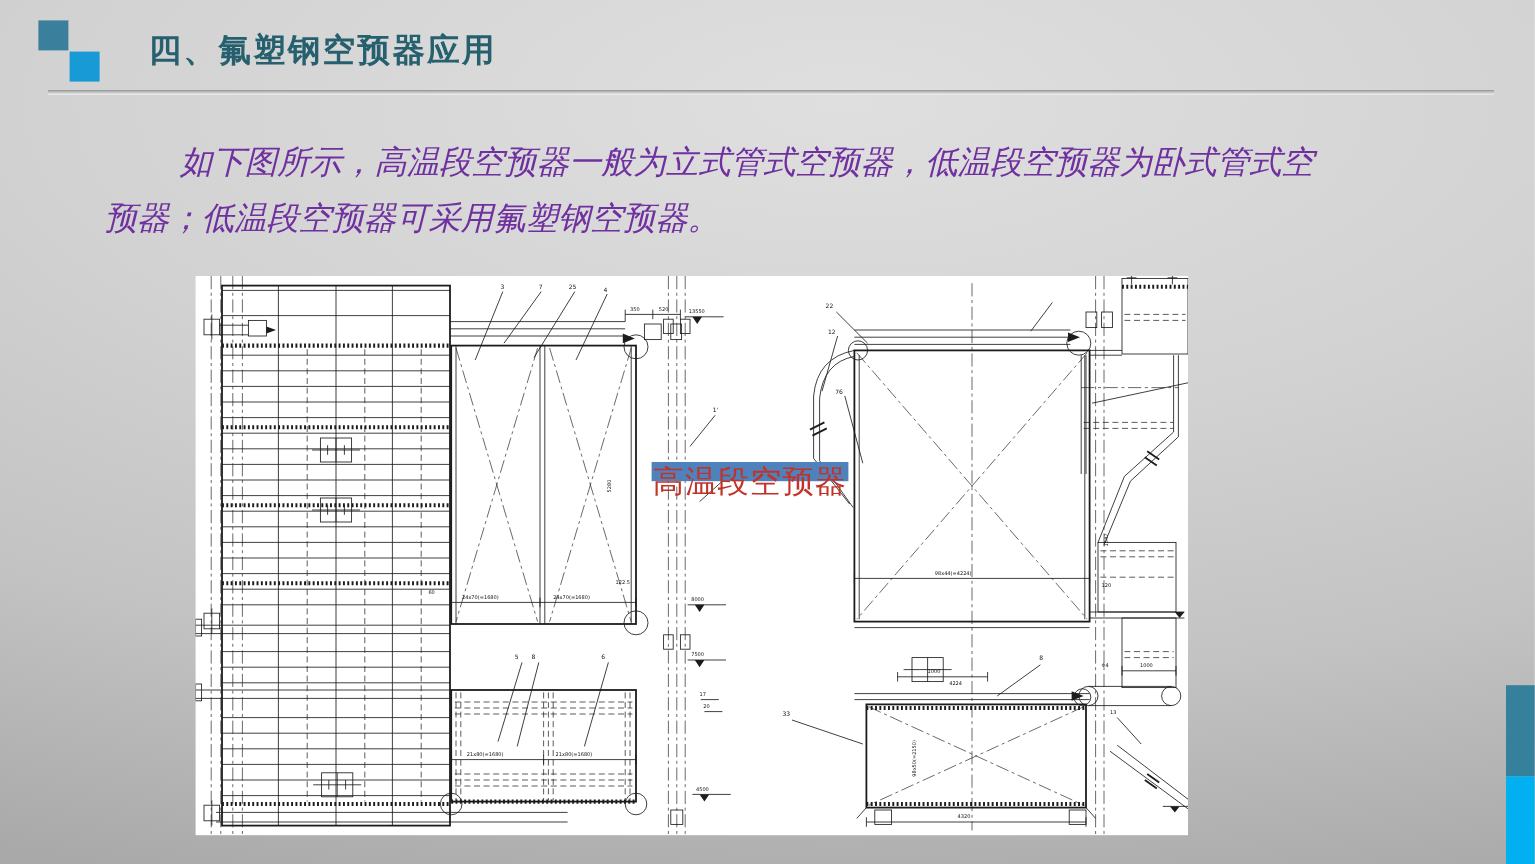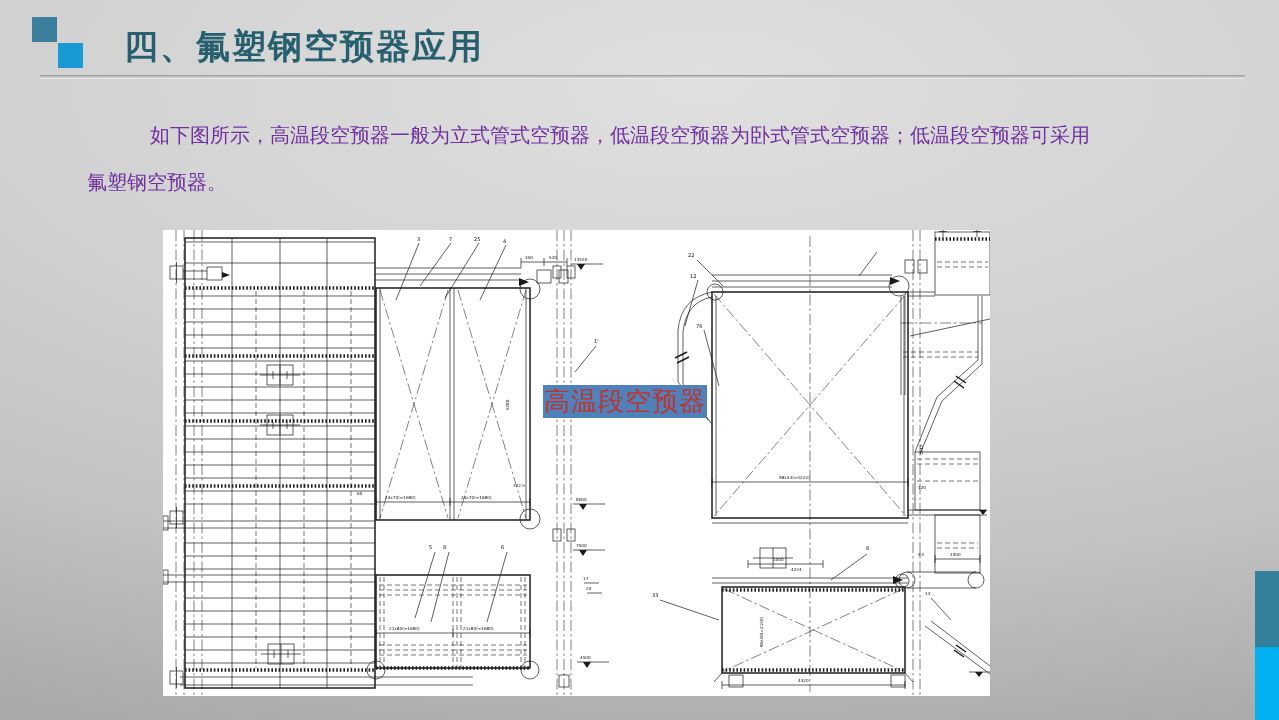--- a/index.html
+++ b/index.html
@@ -6,47 +6,47 @@
   body{
     width:1279px;height:720px;overflow:hidden;position:relative;
     background:radial-gradient(ellipse 130% 95% at 55% 12%, #dfdfdf 0%, #d2d2d2 40%, #c3c3c3 70%, #a9a9a9 100%);
     font-family:"Liberation Sans", sans-serif;
   }
   .sq{position:absolute}
   .sq1{left:32px;top:17px;width:25px;height:25px;background:#3a7f9b}
   .sq2{left:58px;top:43px;width:25px;height:25px;background:#189ad6}
   .slide-title{
     position:absolute;left:124px;top:24px;margin:0;
-    font-size:34px;font-weight:bold;color:#26606e;letter-spacing:2px;white-space:nowrap;
+    font-size:27px;font-weight:bold;color:#26606e;letter-spacing:2px;white-space:nowrap;
   }
   .divider{
     position:absolute;left:40px;top:75px;width:1205px;height:4px;
     background:linear-gradient(to bottom,#8f9496 0%,#bdbdbd 40%,#f2f2f2 100%);
   }
   .body-text{
     position:absolute;left:87px;top:112px;width:1020px;margin:0;
-    font-size:20px;line-height:47px;color:#7030a0;text-indent:63px;letter-spacing:0;
+    font-size:27px;line-height:47px;color:#7030a0;text-indent:63px;letter-spacing:0;font-style:italic;
   }
   .drawing{
     position:absolute;left:163px;top:230px;width:827px;height:466px;background:#ffffff;
   }
   .dwg{position:absolute;left:0;top:0;width:827px;height:466px}
   .dwg line,.dwg path,.dwg rect,.dwg circle{stroke:#1c1c1c;fill:none;stroke-width:.7}
   .dwg .cl{stroke-dasharray:11 3 2.5 3;stroke-width:.55}
   .dwg .dsh{stroke-dasharray:5 3;stroke-width:.6}
   .dwg .thk{stroke-width:1.5}
   .dwg .dot{stroke-width:3.4;stroke-dasharray:1.6 2}
   .dwg .fil{fill:#1c1c1c;stroke:none}
   .dwg text{fill:#111;stroke:none;font:5px "DejaVu Sans",sans-serif}
   .dwg text.t4{font-size:4.2px}
   .tag{
     position:absolute;background:#4f81bb;color:#c23227;text-align:center;
     font-family:"Liberation Serif",serif;letter-spacing:1px;white-space:nowrap;
   }
-  .tag-high{left:380px;top:155px;width:164px;height:33px;font-size:26px;line-height:33px}
+  .tag-high{left:380px;top:155px;width:164px;height:16px;font-size:26px;line-height:33px}
   .tag-low{left:382px;top:380px;width:161px;height:35px;font-size:26px;line-height:35px}
   .bar{position:absolute;width:24px}
   .bar-teal{left:1255px;top:571px;height:76px;background:#35809b}
   .bar-blue{left:1255px;top:647px;height:73px;background:#00b0f0}
 </style>
 </head>
 <body>
 
 <div class="sq sq1"></div>
 <div class="sq sq2"></div>

